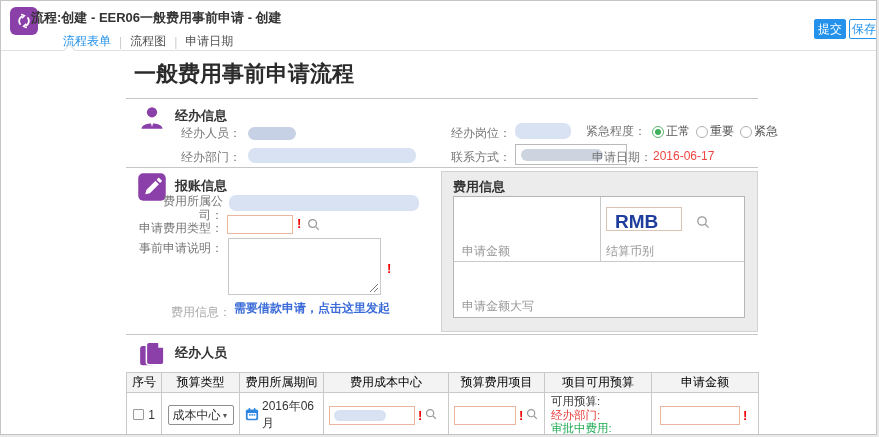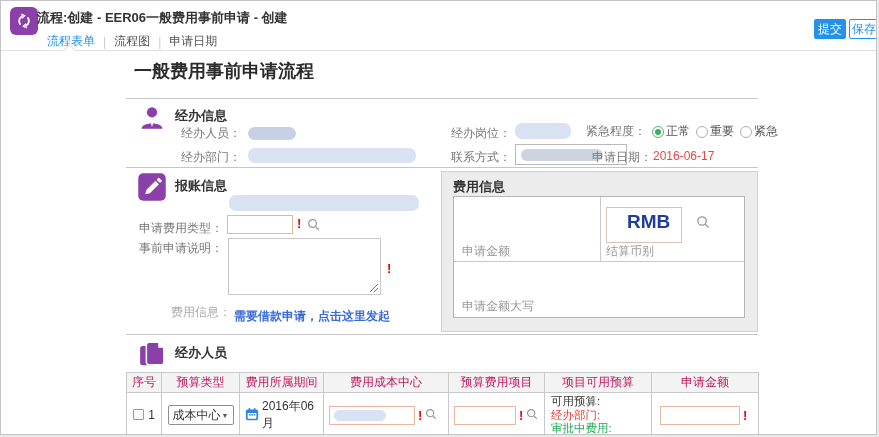--- a/index.html
+++ b/index.html
@@ -2,32 +2,32 @@
 <html><head>
 <meta charset="utf-8">
 <style>
   * { margin:0; padding:0; box-sizing:border-box; }
   body { background:#e9e9e9; font-family:"Liberation Sans","DejaVu Sans",sans-serif; }
   .page { position:relative; width:877px; height:435px; background:#fff; border:1px solid #c4c4c4; overflow:hidden; font-size:12px; color:#333; }
 
   
   .app-header { position:absolute; left:0; top:0; width:100%; height:50px; border-bottom:1px solid #e0e0e0; background:#fff; }
   .logo { position:absolute; left:9px; top:6px; width:28px; height:28px; background:#8b3fa8; border-radius:6px; display:flex; align-items:center; justify-content:center; }
-  .app-title { position:absolute; left:36px; top:8px; font-size:13px; font-weight:600; color:#333; white-space:nowrap; }
-  .tabs { position:absolute; left:46px; top:32px; display:flex; align-items:center; font-size:12px; color:#555; }
+  .app-title { position:absolute; left:30px; top:8px; font-size:13px; font-weight:600; color:#333; white-space:nowrap; }
+  .tabs { position:absolute; left:62px; top:32px; display:flex; align-items:center; font-size:12px; color:#555; }
   .tabs .sep { color:#ccc; margin:0 8px; }
   .tab-active { color:#2492ea; }
   .tab-notch { position:absolute; left:64px; top:45px; width:9px; height:9px; background:#fff; border-left:1px solid #ddd; border-top:1px solid #ddd; transform:rotate(45deg); z-index:2; }
   .btn { position:absolute; top:18px; height:20px; font-size:12px; line-height:18px; text-align:center; border-radius:2px; cursor:pointer; }
   .btn-submit { left:813px; width:32px; background:#2492ea; border:1px solid #2492ea; color:#fff; }
   .btn-save { left:848px; width:30px; background:#fff; border:1px solid #2492ea; color:#2492ea; }
 
   
   .hr { position:absolute; left:125px; width:632px; height:1px; background:#c6c6c6; }
-  .h1 { position:absolute; left:133px; top:58px; font-size:18px; font-weight:600; color:#2b2b2b; }
+  .h1 { position:absolute; left:133px; top:58px; font-size:22px; font-weight:600; color:#2b2b2b; }
   .sec-icon { position:absolute; width:30px; height:30px; }
   .sec-title { position:absolute; font-size:13px; font-weight:700; color:#333; }
   .lbl { position:absolute; color:#777; text-align:right; white-space:nowrap; }
   .lbl-wrap { white-space:normal; line-height:14px; }
   .val { position:absolute; color:#ef4444; white-space:nowrap; }
   .blur { position:absolute; border-radius:7px; }
   .b-dark { background:#b9c6de; opacity:.8; }
   .b-light { background:#d9e2f3; }
   .tin { position:absolute; background:#fff; border:1px solid #b9b9b9; }
   .req { border:1px solid #eab6a0; }
@@ -40,26 +40,26 @@
   .radio.sel::after { content:''; position:absolute; left:2px; top:2px; width:6px; height:6px; border-radius:50%; background:#3fae58; }
   .radio-lbl { color:#555; }
 
   
   .panel { position:absolute; left:440px; top:170px; width:317px; height:161px; background:#ececec; border:1px solid #d2d2d2; }
   .panel-title { position:absolute; left:11px; top:6px; font-size:13px; font-weight:700; }
   .panel-box { position:absolute; left:11px; top:24px; width:292px; height:122px; background:#fff; border:1px solid #b5b5b5; }
   .pb-vline { position:absolute; left:146px; top:0; width:1px; height:64px; background:#c9c9c9; }
   .pb-hline { position:absolute; left:0; top:64px; width:100%; height:1px; background:#c9c9c9; }
   .pb-lbl { position:absolute; color:#999; font-size:12px; }
-  .rmb-input { position:absolute; left:152px; top:10px; width:76px; height:36px; border:1px solid #dcc4b4; background:#fff; font-size:19px; font-weight:700; color:#1e3d9c; line-height:28px; padding-left:20px; }
+  .rmb-input { position:absolute; left:152px; top:10px; width:76px; height:24px; border:1px solid #dcc4b4; background:#fff; font-size:19px; font-weight:700; color:#1e3d9c; line-height:28px; padding-left:8px; }
 
   
   table.items { position:absolute; left:125px; top:371px; width:632px; border-collapse:collapse; table-layout:fixed; font-size:12px; }
   table.items th, table.items td { border:1px solid #c9c9c9; }
-  table.items th { background:#f3f3f3; font-weight:400; color:#be185d; height:20px; text-align:center; }
+  table.items th { background:#f3f3f3; font-weight:400; color:#000000; height:20px; text-align:center; }
   table.items td { height:42px; vertical-align:middle; background:#fff; }
   .cell-center { text-align:center; }
   .chk { display:inline-block; width:11px; height:11px; border:1px solid #9a9a9a; background:#fbfbfb; border-radius:1px; vertical-align:-1px; margin-right:4px; }
   .sel-box { display:inline-flex; align-items:center; justify-content:space-between; width:66px; height:20px; border:1px solid #8f8f8f; border-radius:2px; background:#fff; padding:0 4px; color:#333; }
   .caret { font-size:7px; color:#555; }
   .cell-flex { display:flex; align-items:center; gap:3px; padding-left:5px; }
   .mini-input { position:relative; height:19px; background:#fff; border:1px solid #eab6a0; flex:none; }
   .mini-blur { position:absolute; left:4px; top:3px; height:11px; border-radius:6px; background:#d9e2f3; }
   .budget-lines { padding:2px 6px; font-size:11.5px; line-height:13.5px; }
   .bl-used { color:#e53935; }
@@ -138,20 +138,21 @@
 
   <div class="sec-icon" style="left:136px; top:171px">
     <svg width="30" height="30" viewBox="0 0 24 24">
       <rect x="1" y="1" width="22" height="22" rx="4" fill="#8b3fa8"></rect>
       <path d="M6.6 17.8 l1-3.6 7.2-7.2 2.7 2.7 -7.2 7.2 -3.7 .9z" fill="#fff"></path>
       <path d="M15.7 6.1 l1.7-1.7 2.7 2.7 -1.7 1.7z" fill="#fff"></path>
     </svg>
   </div>
   <div class="sec-title" style="left:174px; top:176px">报账信息</div>
 
+  <div class="lbl lbl-wrap" style="left:156px; top:193px; width:66px">费用所属公司：</div>
   <div class="blur b-light" style="left:228px; top:194px; width:190px; height:16px"></div>
 
   <div class="lbl" style="left:134px; top:219px; width:88px">申请费用类型：</div>
   <div class="tin req" style="left:226px; top:214px; width:66px; height:19px"></div>
   <span class="bang" style="position:absolute; left:296px; top:215px">!</span>
   <span class="mag" style="position:absolute; left:306px; top:217px">
     <svg width="13" height="13" viewBox="0 0 14 14" fill="none" stroke="#999" stroke-width="1.4">
         <circle cx="6" cy="6" r="4.2"></circle>
         <line x1="9.3" y1="9.3" x2="12.6" y2="12.6"></line>
       </svg>
@@ -159,21 +160,21 @@
 
   <div class="lbl" style="left:134px; top:239px; width:88px">事前申请说明：</div>
   <div class="textarea" style="left:227px; top:237px; width:153px; height:57px">
     <svg style="position:absolute; right:1px; bottom:1px" width="10" height="10">
         <path d="M9 1 L1 9 M9 5 L5 9" stroke="#777" fill="none"></path>
       </svg>
   </div>
   <span class="bang" style="position:absolute; left:386px; top:260px">!</span>
 
   <div class="lbl" style="left:160px; top:303px; width:70px; color:#aaa">费用信息：</div>
-  <div class="loan-link" style="left:233px; top:307px">需要借款申请，点击这里发起</div>
+  <div class="loan-link" style="left:233px; top:299px">需要借款申请，点击这里发起</div>
 
   <div class="panel">
     <div class="panel-title">费用信息</div>
     <div class="panel-box">
       <div class="pb-vline"></div>
       <div class="pb-hline"></div>
       <div class="rmb-input">RMB</div>
       <span class="mag" style="position:absolute; left:242px; top:18px">
         <svg width="14" height="14" viewBox="0 0 14 14" fill="none" stroke="#999" stroke-width="1.3">
             <circle cx="6" cy="6" r="4.2"></circle>

